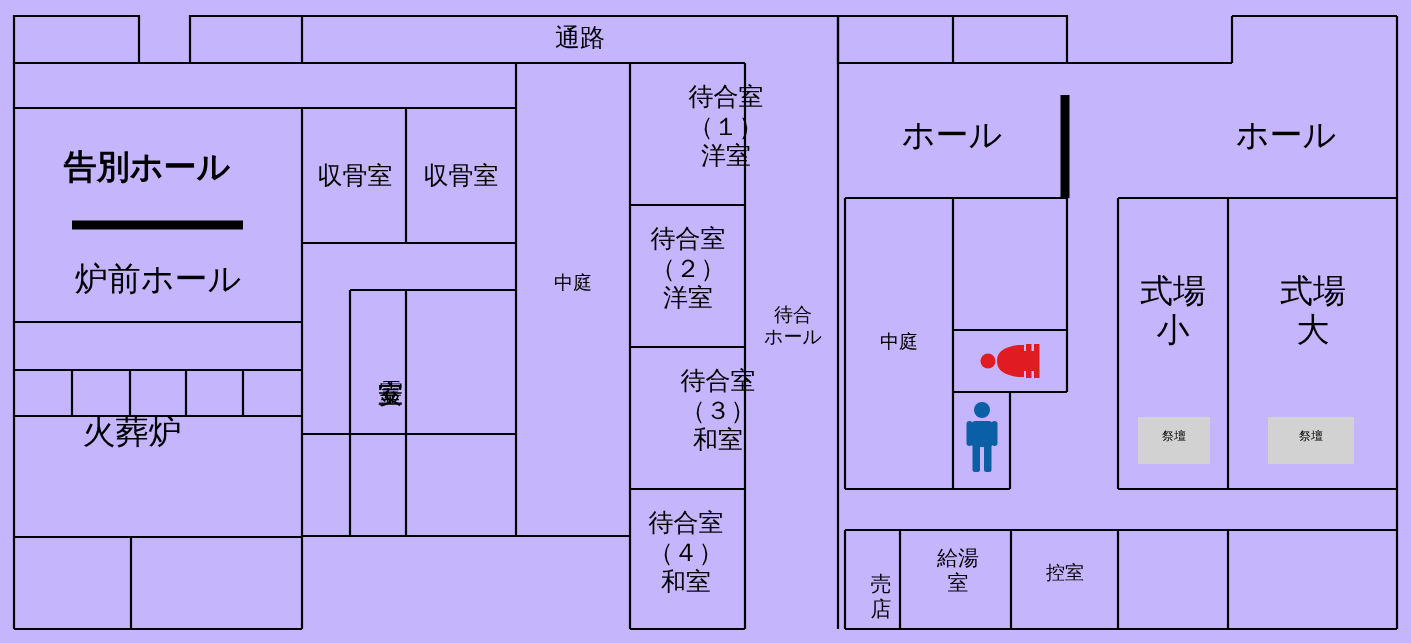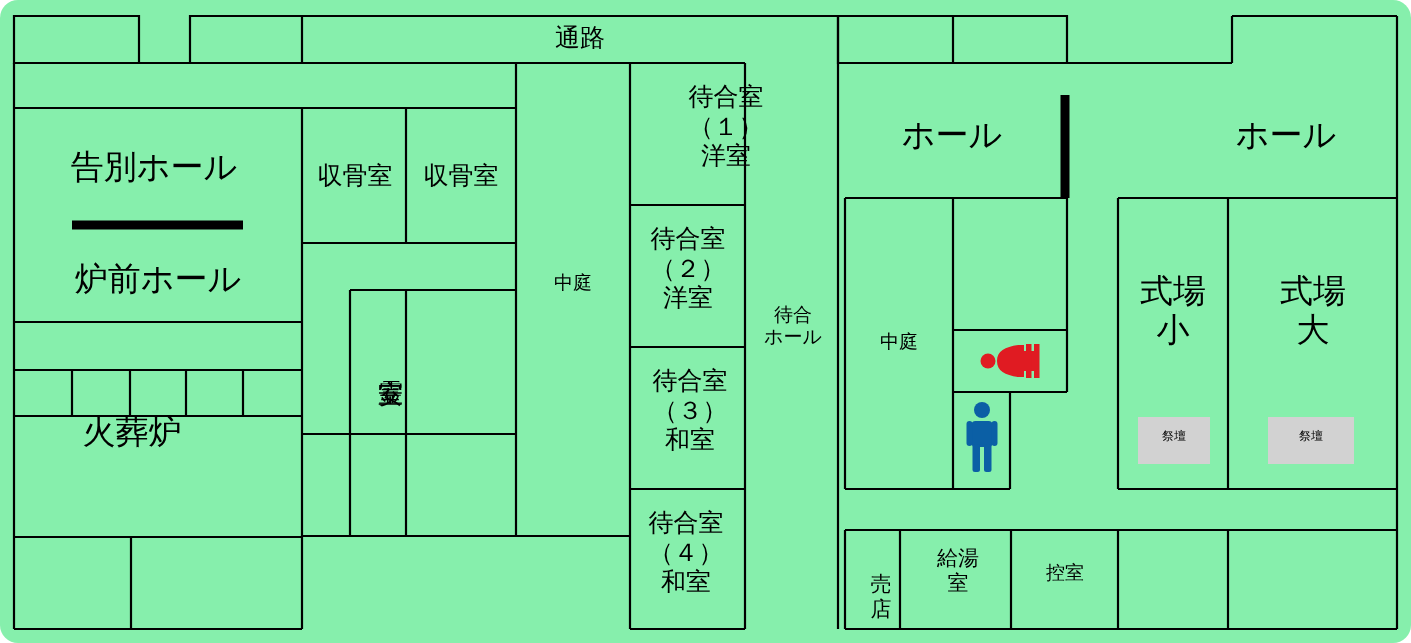--- a/index.html
+++ b/index.html
@@ -7,23 +7,22 @@
     padding: 0;
     background: #ffffff;
   }
   body {
     font-family: "Liberation Sans", "DejaVu Sans", sans-serif;
   }
   #floorplan-root {
     position: relative;
     width: 1411px;
     height: 643px;
-    background: #86efac;
+    background: #c4b5fd;
     overflow: hidden;
-    border-radius: 18px;
   }
   #floorplan-svg {
     position: absolute;
     top: 0;
     left: 0;
     width: 1411px;
     height: 643px;
   }
   .wall {
     stroke: #000000;
@@ -209,21 +208,21 @@
       <rect x="-10.5" y="-19" width="21" height="26" rx="4"></rect>
       <rect x="-15.5" y="-19" width="6" height="25" rx="3"></rect>
       <rect x="9.5" y="-19" width="6" height="25" rx="3"></rect>
       <rect x="-9.5" y="4" width="7.5" height="28" rx="2.5"></rect>
       <rect x="2" y="4" width="7.5" height="28" rx="2.5"></rect>
     </g>
   </svg>
 
   <div class="lbl lbl-md" style="left:510px; top:23px; width:140px;">通路</div>
 
-  <div class="lbl lbl-xl" style="left:20px; top:148px; width:268px;">告別ホール</div>
+  <div class="lbl lbl-xl" style="left:13px; top:148px; width:268px;font-weight:bold;">告別ホール</div>
 
   <div class="lbl lbl-xl" style="left:24px; top:260px; width:268px;">炉前ホール</div>
 
   <div class="lbl lbl-md" style="left:305px; top:161px; width:100px;">収骨室</div>
 
   <div class="lbl lbl-md" style="left:409px; top:161px; width:104px;">収骨室</div>
 
   <div class="lbl lbl-xl" style="left:32px; top:413px; width:200px;">火葬炉</div>
 
   <div class="lbl lbl-md vert" style="left:353px; top:310px; height:100px; width:50px;">霊安室</div>
@@ -231,21 +230,21 @@
   <div class="lbl lbl-lg" style="left:520px; top:272px; width:106px;">中庭</div>
 
   <div class="lbl lbl-md" style="left:632px; top:82px; width:112px;padding-left:38px;"><span>待合室</span>
 <span>（１）</span>
 <span>洋室</span></div>
 
   <div class="lbl lbl-md" style="left:632px; top:224px; width:112px;"><span>待合室</span>
 <span>（２）</span>
 <span>洋室</span></div>
 
-  <div class="lbl lbl-md" style="left:636px; top:366px; width:108px;"><span>待合室</span>
+  <div class="lbl lbl-md" style="left:664px; top:366px; width:108px;"><span>待合室</span>
 <span>（３）</span>
 <span>和室</span></div>
 
   <div class="lbl lbl-md" style="left:632px; top:508px; width:108px;"><span>待合室</span>
 <span>（４）</span>
 <span>和室</span></div>
 
   <div class="lbl lbl-lg" style="left:747px; top:304px; width:92px;"><span>待合</span>
 <span>ホール</span></div>
 

